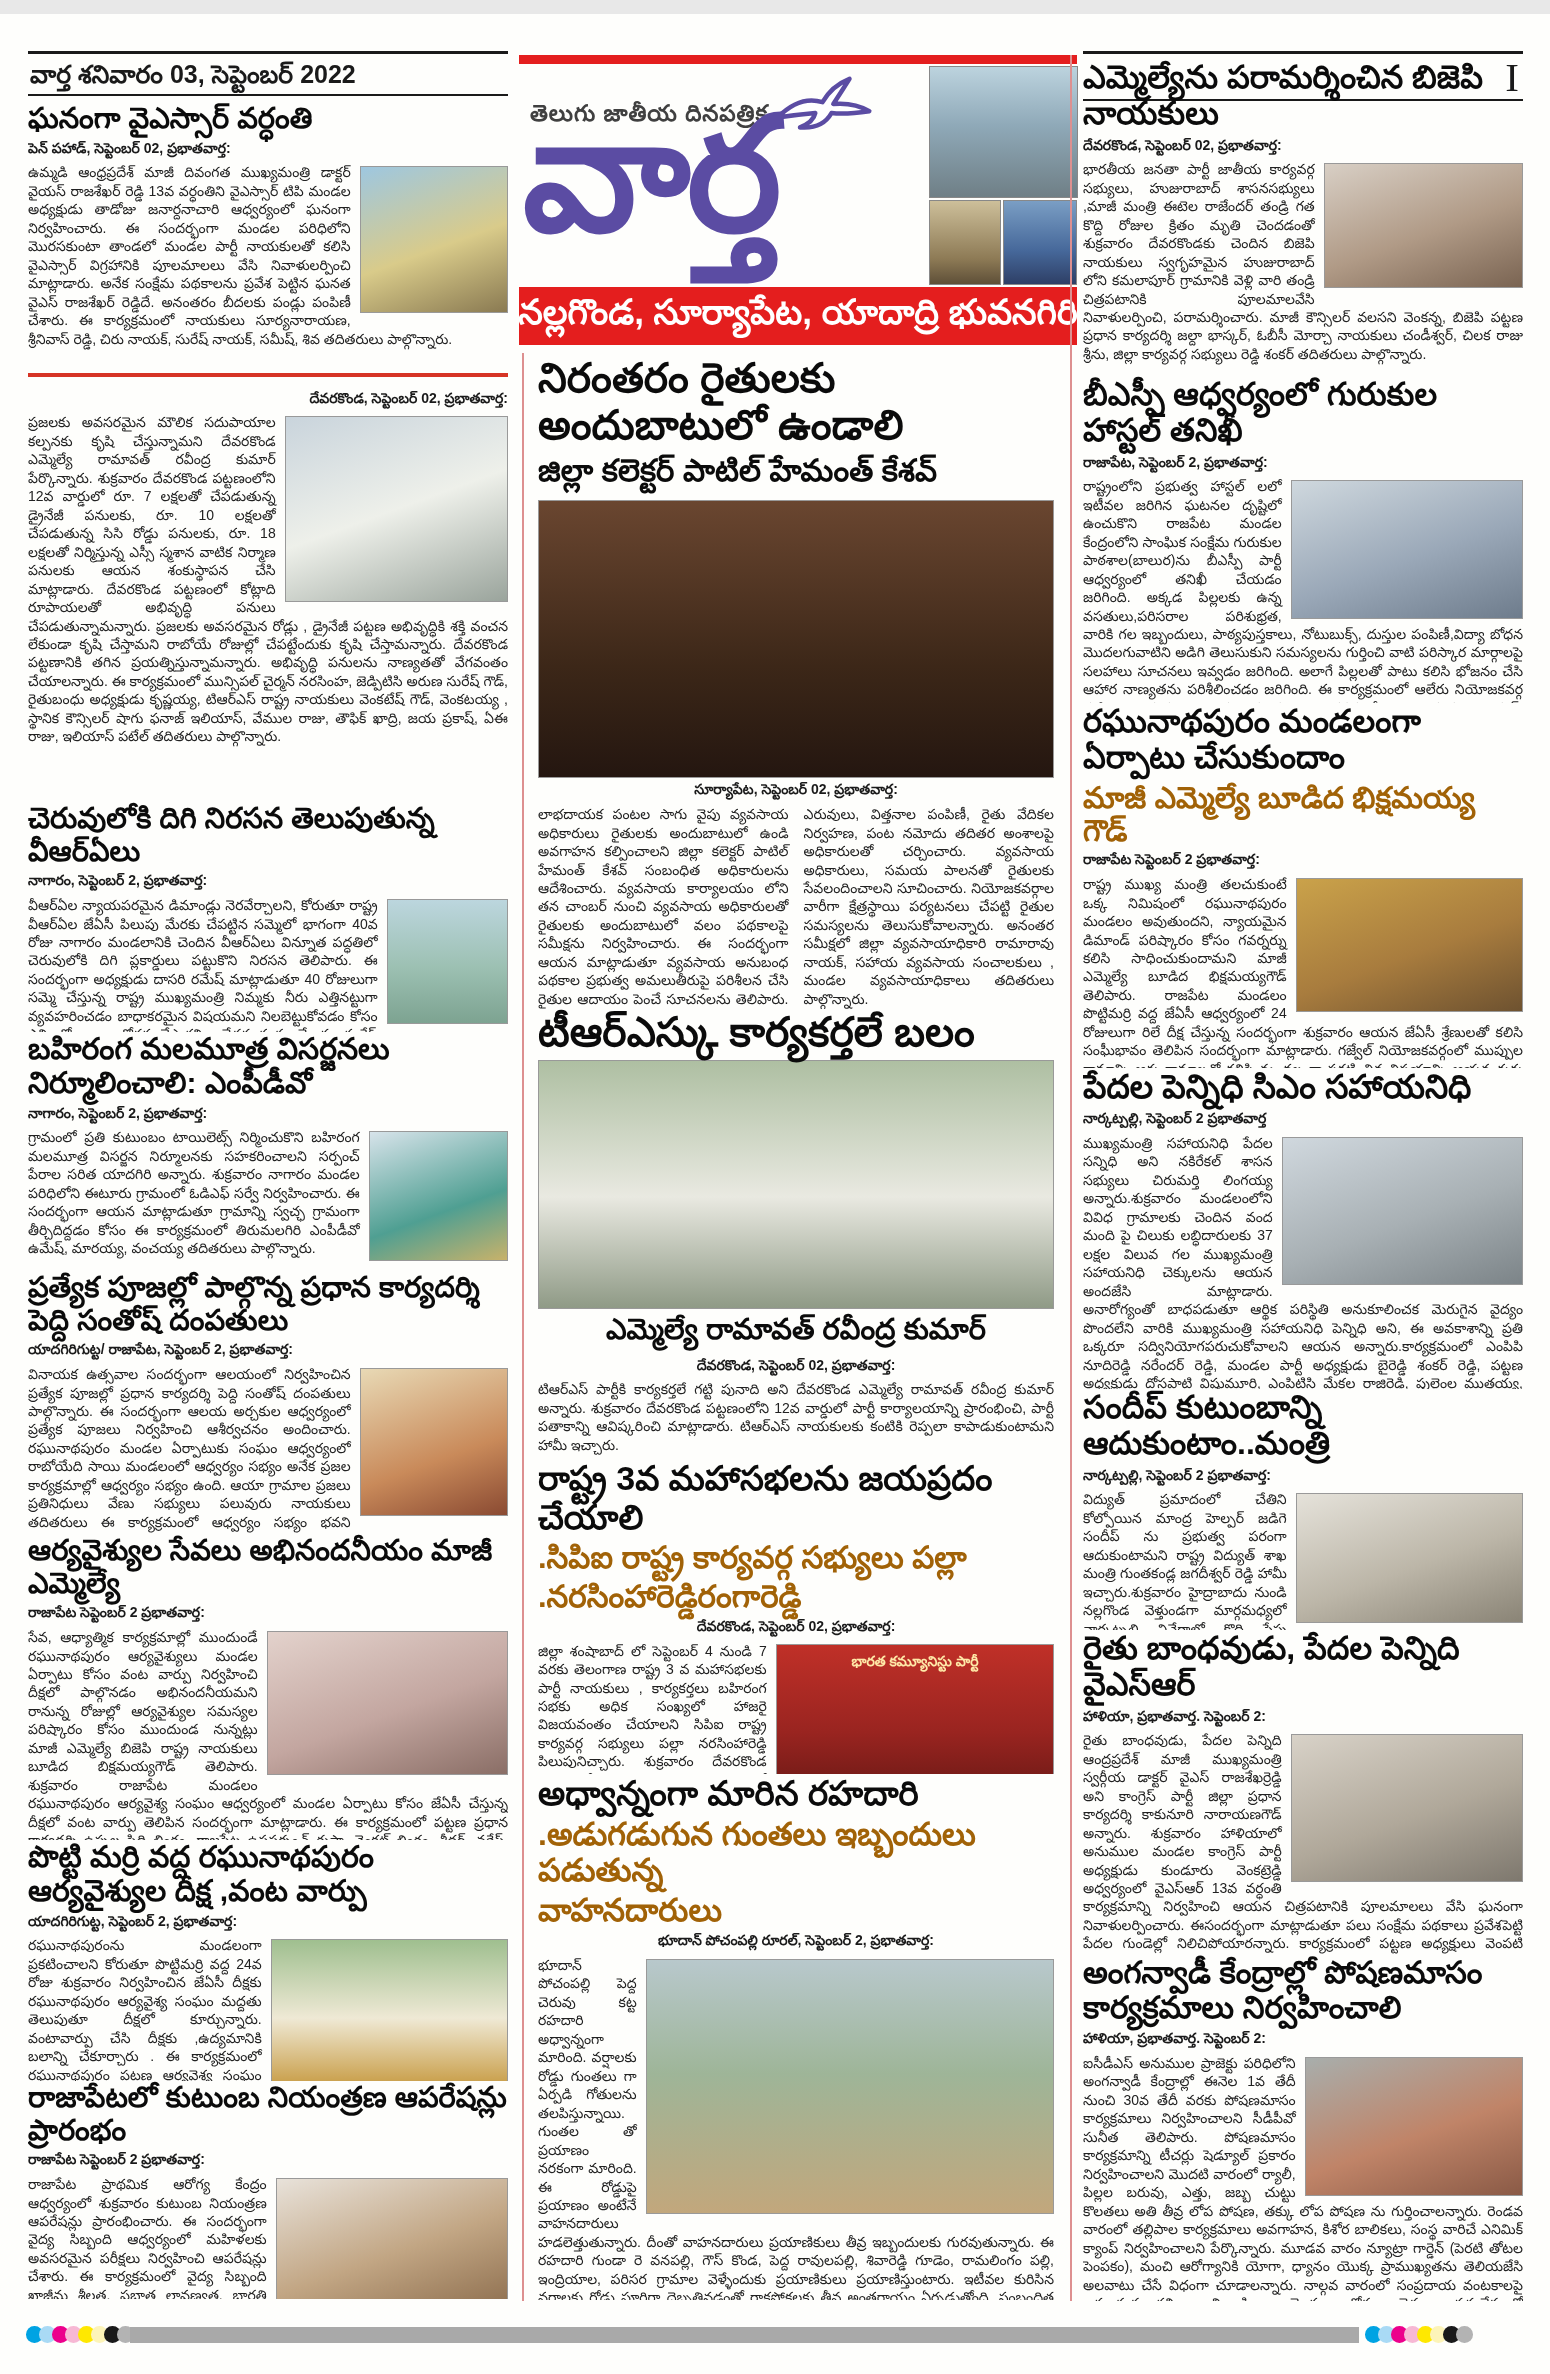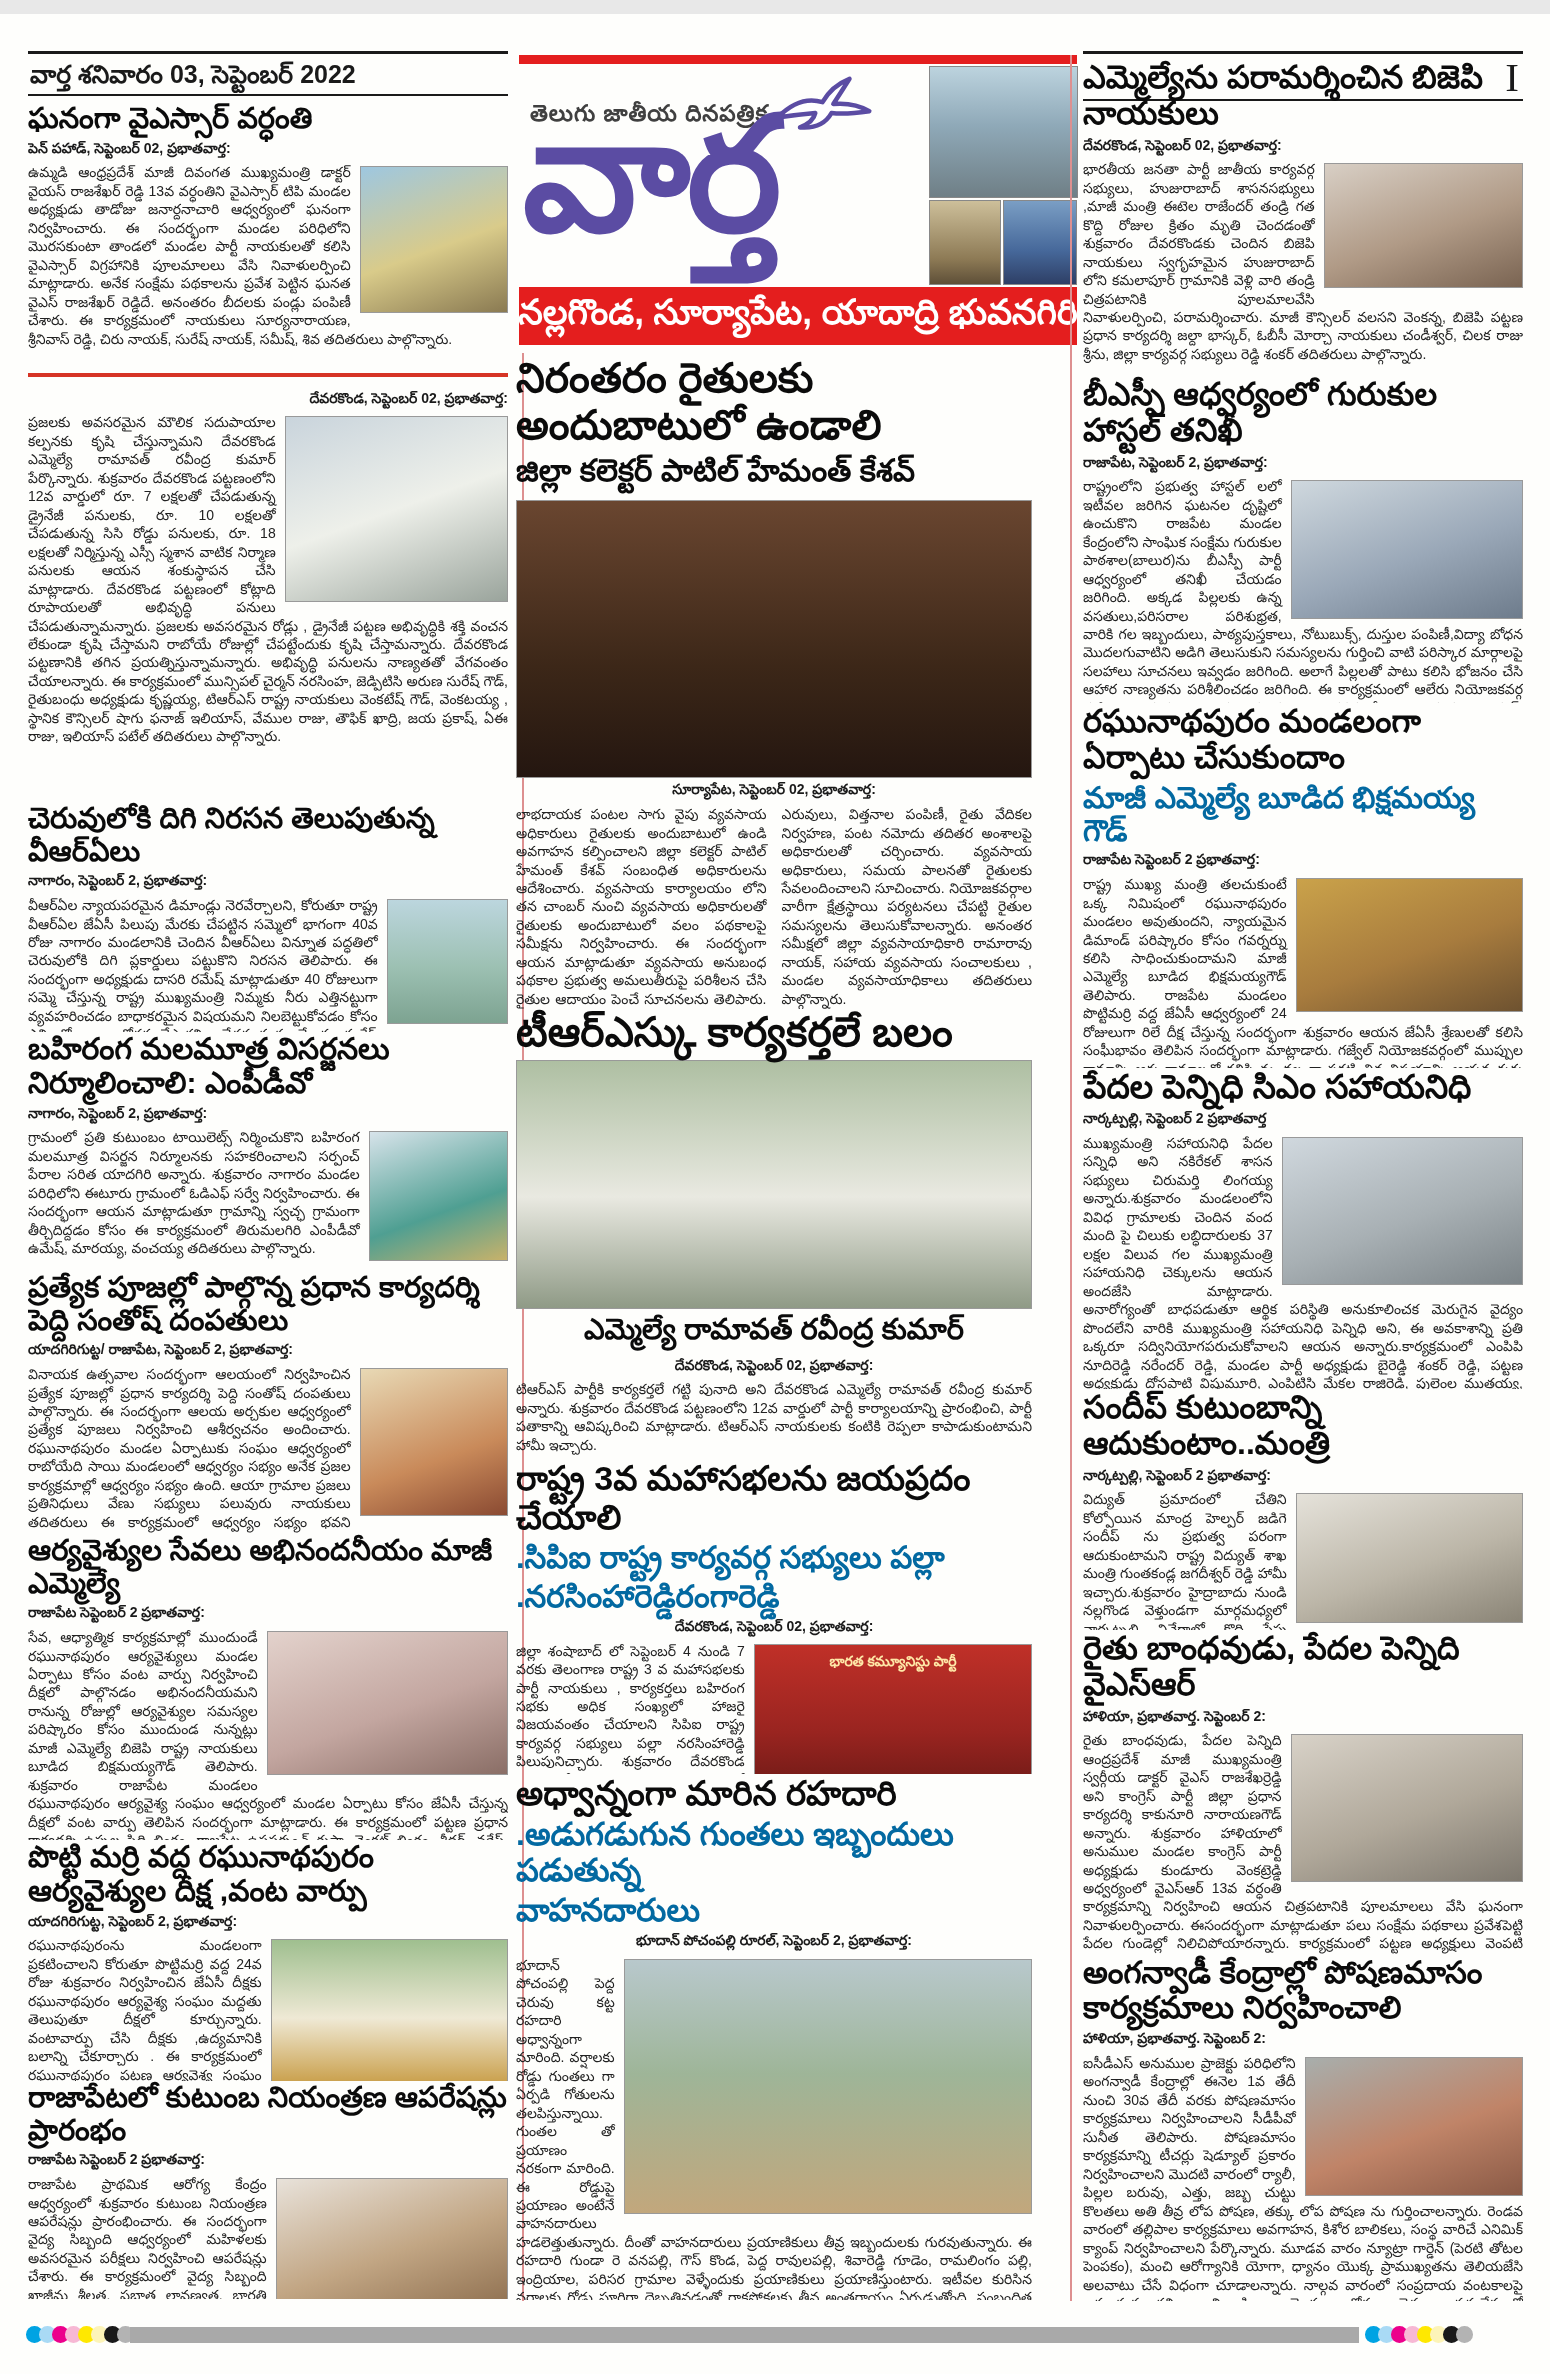--- a/index.html
+++ b/index.html
@@ -18,25 +18,25 @@
           color:#5b4ca3;line-height:1.1;letter-spacing:-3.7px;}
   .mphoto{position:absolute;border:0.9px solid #888;}
   .mph-dam{left:410px;top:11px;width:147px;height:130px;background:linear-gradient(180deg,#bcd3de 0%,#8fa9b8 45%,#6f7f86 100%);}
   .mph-temple{left:410px;top:145px;width:70px;height:83px;background:linear-gradient(180deg,#cdbf9a 0%,#8d7a55 70%,#5e4f38 100%);}
   .mph-city{left:484px;top:145px;width:72px;height:83px;background:linear-gradient(180deg,#7a9ec4 0%,#46689a 60%,#2e3f66 100%);}
   .banner{position:absolute;left:0;top:232px;width:558px;height:58px;background:#e41e1e;color:#fff;
           font-weight:bold;font-size:35px;display:flex;align-items:center;justify-content:center;white-space:nowrap;}
   
   .col{position:absolute;}
   .col-left{left:28px;top:88px;width:480px;}
-  .col-mid{left:516px;top:341px;width:516px;}
+  .col-mid{left:538px;top:341px;width:516px;}
   .col-right{left:1083px;top:45px;width:440px;}
   .art{overflow:hidden;position:relative;}
   .hl{margin:0 0 4.6px 0;font-weight:bold;line-height:1.14;color:#0b0b0b;}
-  .hl2{margin:0 0 3.7px 0;font-weight:bold;line-height:1.12;color:#0369a1;}
+  .hl2{margin:0 0 3.7px 0;font-weight:bold;line-height:1.12;color:#a16207;}
   .sub{margin:1.9px 0 3.7px 0;font-weight:bold;color:#0b0b0b;}
   .dl{margin:0 0 3.7px 0;font-weight:bold;font-size:14px;}
   .dlc{text-align:center;}
   .bd{margin:0;font-size:14px;line-height:1.32;text-align:justify;color:#222;}
   .ph{border:0.9px solid #999;box-sizing:border-box;}
   .phr{float:right;margin:2.8px 0 5.6px 9.3px;}
   .phb{width:100%;margin:1.9px 0 3.7px 0;}
   .red-div{height:3.7px;background:#d63425;border:0;margin:11px 0 13px 0;}
   .two-col{column-count:2;column-gap:15px;}
   .caption-in{position:absolute;left:0;top:7.4px;width:100%;text-align:center;color:#ffe9a8;font-weight:bold;font-size:14px;}

